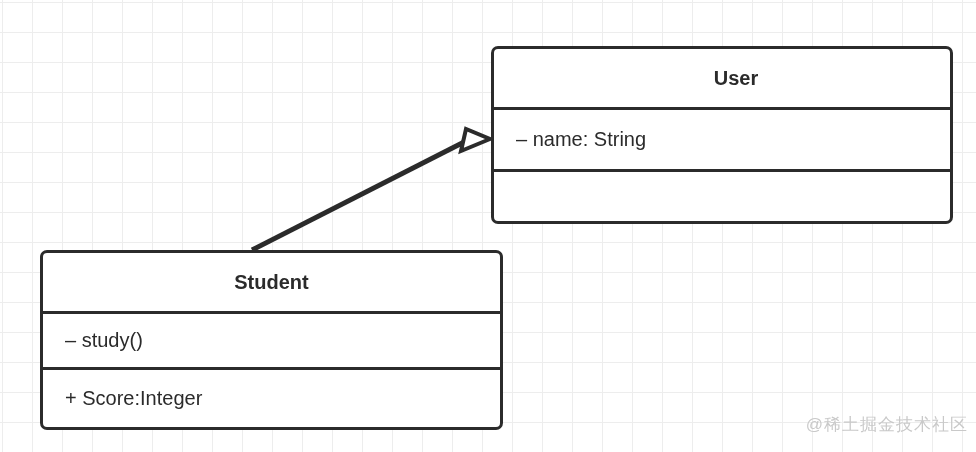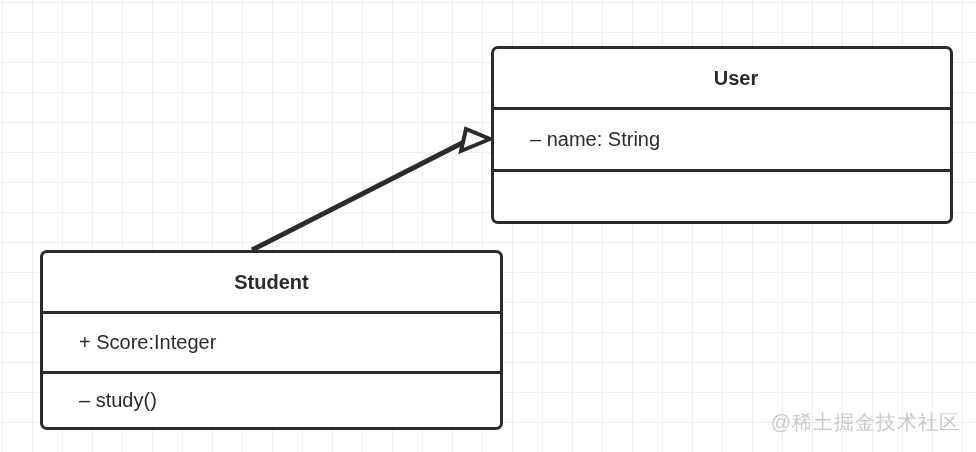--- a/index.html
+++ b/index.html
@@ -38,21 +38,21 @@
     align-items: center;
     justify-content: center;
     box-sizing: border-box;
   }
   .uml-compartment {
     border-top: 3px solid #2b2b2b;
     font-size: 20px;
     color: #2b2b2b;
     display: flex;
     align-items: center;
-    padding-left: 36px;
+    padding-left: 22px;
     box-sizing: border-box;
   }
   .uml-compartment.empty { padding-left: 0; }
 
   
   #class-user {
     left: 491px;
     top: 46px;
     width: 462px;
     height: 178px;
@@ -79,23 +79,23 @@
     left: 0;
     top: 0;
     width: 976px;
     height: 452px;
     pointer-events: none;
   }
 
   
   #watermark {
     position: absolute;
-    right: 16px;
+    right: 8px;
     bottom: 16px;
-    font-size: 20px;
+    font-size: 17px;
     color: #c9c9c9;
     letter-spacing: 1px;
     white-space: nowrap;
   }
 </style>
 </head>
 <body>
 
 <div id="canvas">
 
@@ -107,23 +107,23 @@
   <div class="uml-class" id="class-user">
     <div class="uml-title">User</div>
     <div class="uml-compartment row-attr">
       <span>– name: String</span>
     </div>
     <div class="uml-compartment row-ops empty"></div>
   </div>
 
   <div class="uml-class" id="class-student">
     <div class="uml-title">Student</div>
+    <div class="uml-compartment row-ops">
+      <span>– study()</span>
+    </div>
     <div class="uml-compartment row-attr">
       <span>+ Score:Integer</span>
-    </div>
-    <div class="uml-compartment row-ops">
-      <span>– study()</span>
     </div>
   </div>
 
   <div id="watermark">@稀土掘金技术社区</div>
 
 </div>
 
 </body></html>

